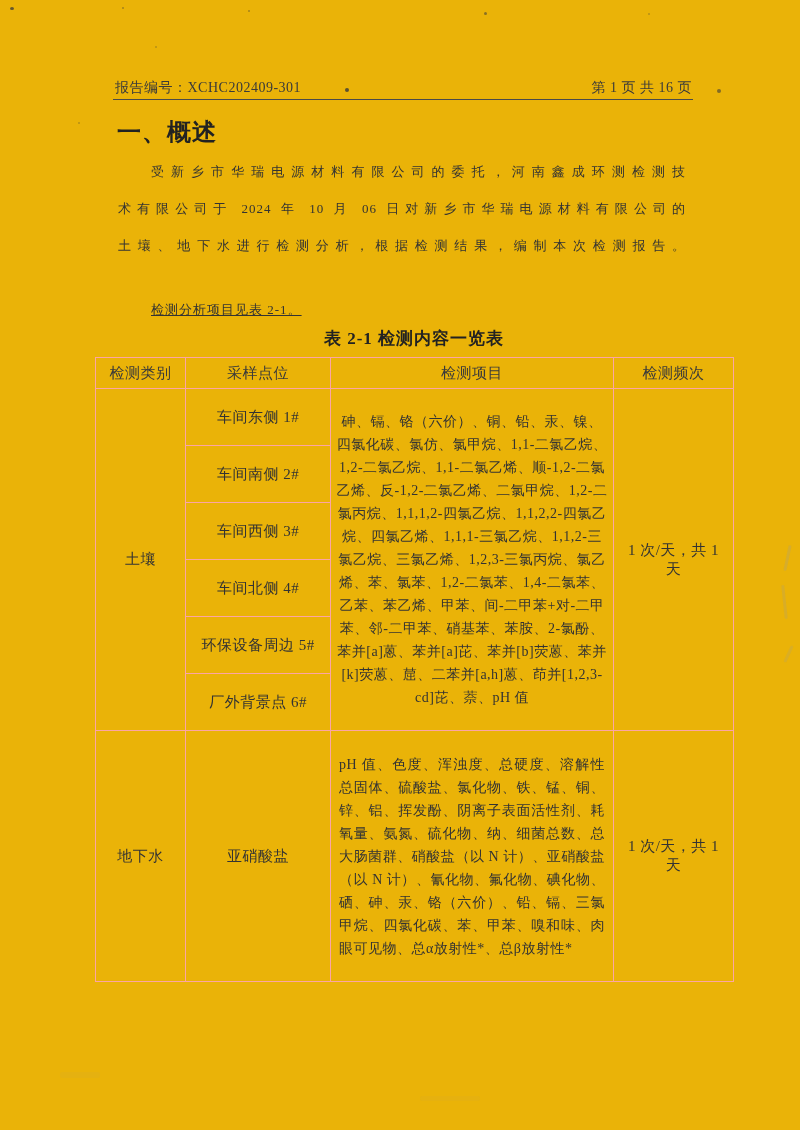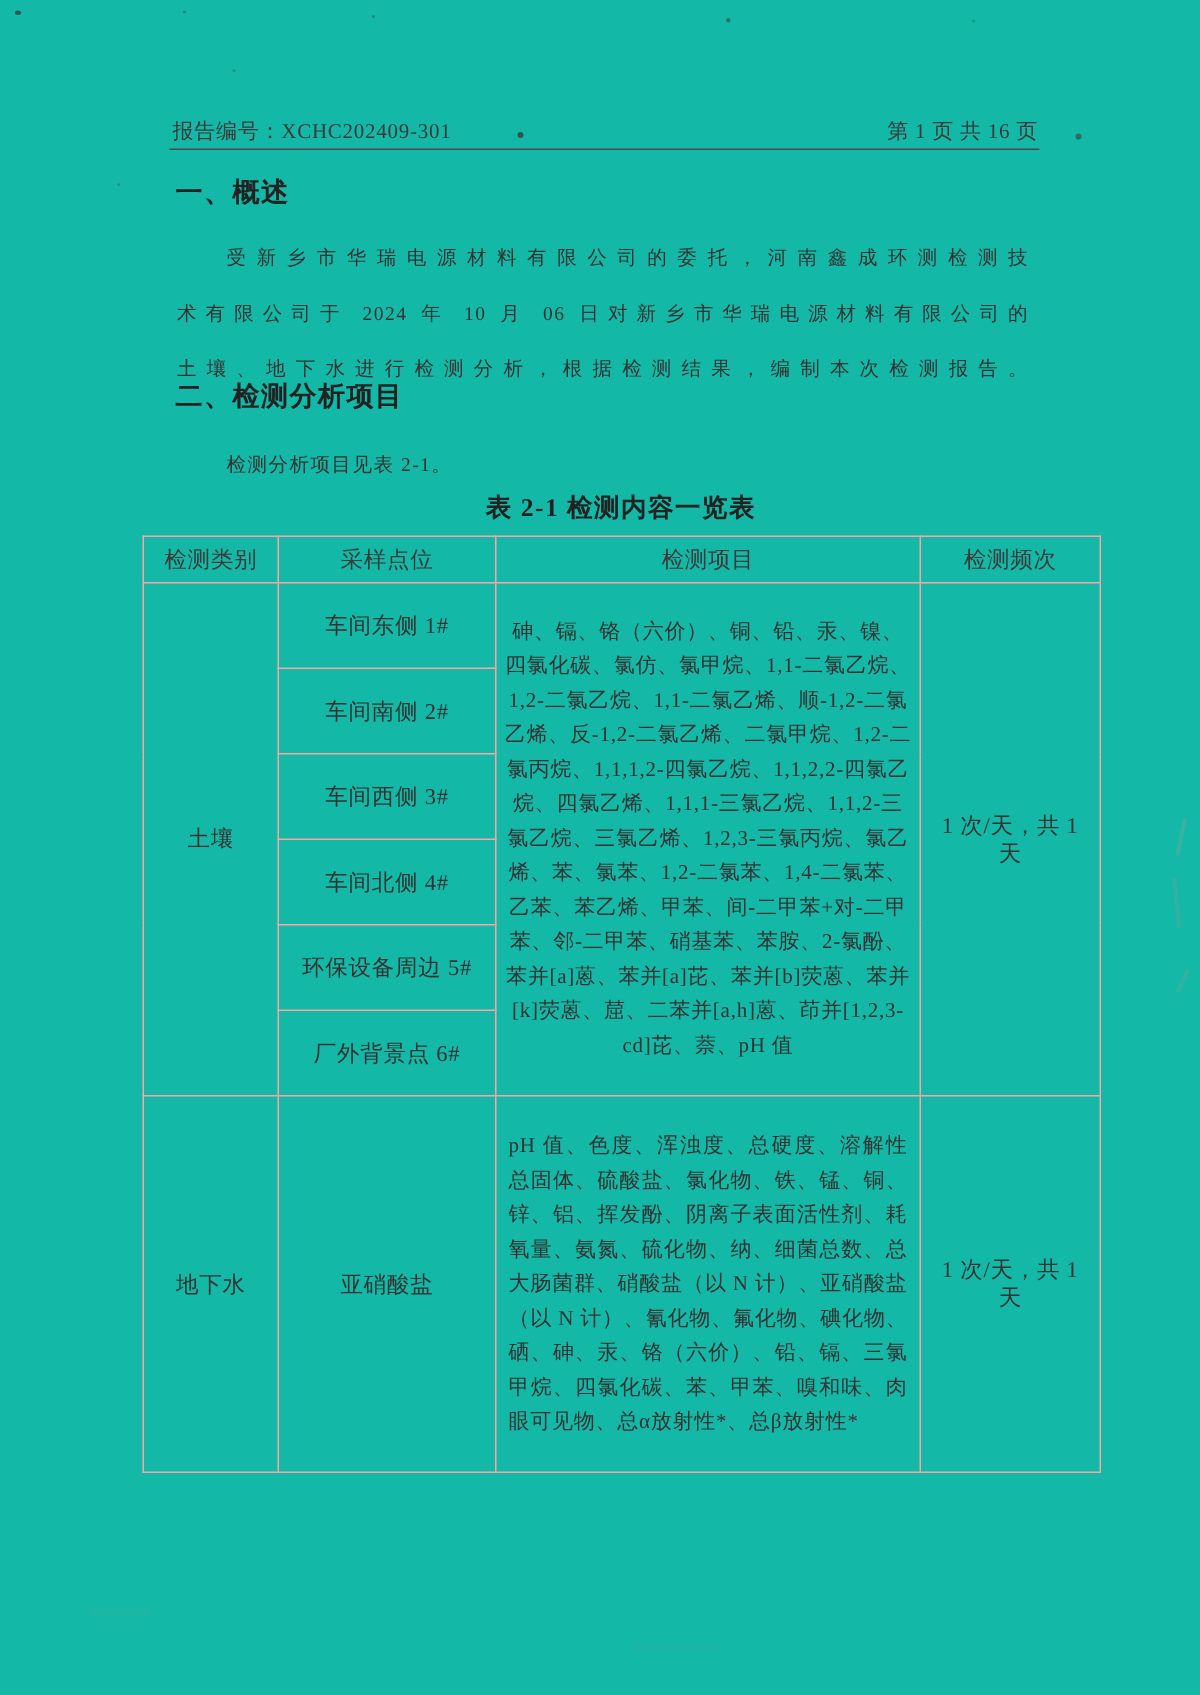--- a/index.html
+++ b/index.html
@@ -1,54 +1,54 @@
 <!DOCTYPE html>
 <html><head>
 <meta charset="utf-8">
 <style>
   html,body{margin:0;padding:0;background:#e8e8e6;}
   .page{
     position:relative;
     width:800px;height:1130px;
-    background:#14b8a6;
+    background:#eab308;
     font-family:"Liberation Serif","DejaVu Serif",serif;
     color:#2e2e2e;
     overflow:hidden;
     margin:0 auto;
   }
   
   .hdr{
     position:absolute;top:79px;left:115px;width:577px;
     display:flex;justify-content:space-between;align-items:flex-end;
     font-size:14px;letter-spacing:.5px;color:#3a3a3a;
   }
   .hdr-rule{
     position:absolute;top:99px;left:113px;width:580px;
     border-bottom:1.6px solid #4a4a4a;
   }
   
   .h-sec{
     position:absolute;left:117px;
-    font-size:18px;font-weight:bold;color:#222;letter-spacing:1px;
+    font-size:24px;font-weight:bold;color:#222;letter-spacing:1px;
   }
   .h1{top:116px;}
   .h2{top:252px;}
   .para{
     position:absolute;left:118px;width:568px;
     font-size:13px;color:#333;letter-spacing:1px;
   }
   .para-line{
     height:37px;line-height:37px;
     text-align:justify;text-align-last:justify;
     white-space:nowrap;
   }
   .para-line.indent{padding-left:33px;}
   .p1{top:153px;}
   .p2{top:291px;}
-  .p2 .para-line{text-align:right;text-align-last:left;}
+  .p2 .para-line{text-align:right;text-align-last:left;text-decoration:underline;}
   
   .tbl-title{
     position:absolute;top:327px;left:95px;width:638px;
     text-align:center;font-size:17px;font-weight:bold;color:#222;
     letter-spacing:1px;
   }
   table.grid{
     position:absolute;top:357px;left:95px;width:638px;
     border-collapse:collapse;table-layout:fixed;
     font-size:15px;color:#333;
@@ -90,21 +90,20 @@
   </div>
   <div class="hdr-rule"></div>
 
   <div class="h-sec h1">一、概述</div>
   <div class="para p1">
     <div class="para-line indent">受新乡市华瑞电源材料有限公司的委托，河南鑫成环测检测技</div>
     <div class="para-line">术有限公司于 2024 年 10 月 06 日对新乡市华瑞电源材料有限公司的</div>
     <div class="para-line">土壤、地下水进行检测分析，根据检测结果，编制本次检测报告。</div>
   </div>
 
-  <div class="h-sec h2">二、检测分析项目</div>
   <div class="para p2">
     <div class="para-line indent">检测分析项目见表 2-1。</div>
   </div>
 
   <div class="tbl-title">表 2-1 检测内容一览表</div>
 
   <table class="grid">
     <colgroup>
       <col style="width:90px">
         <col style="width:145px">

